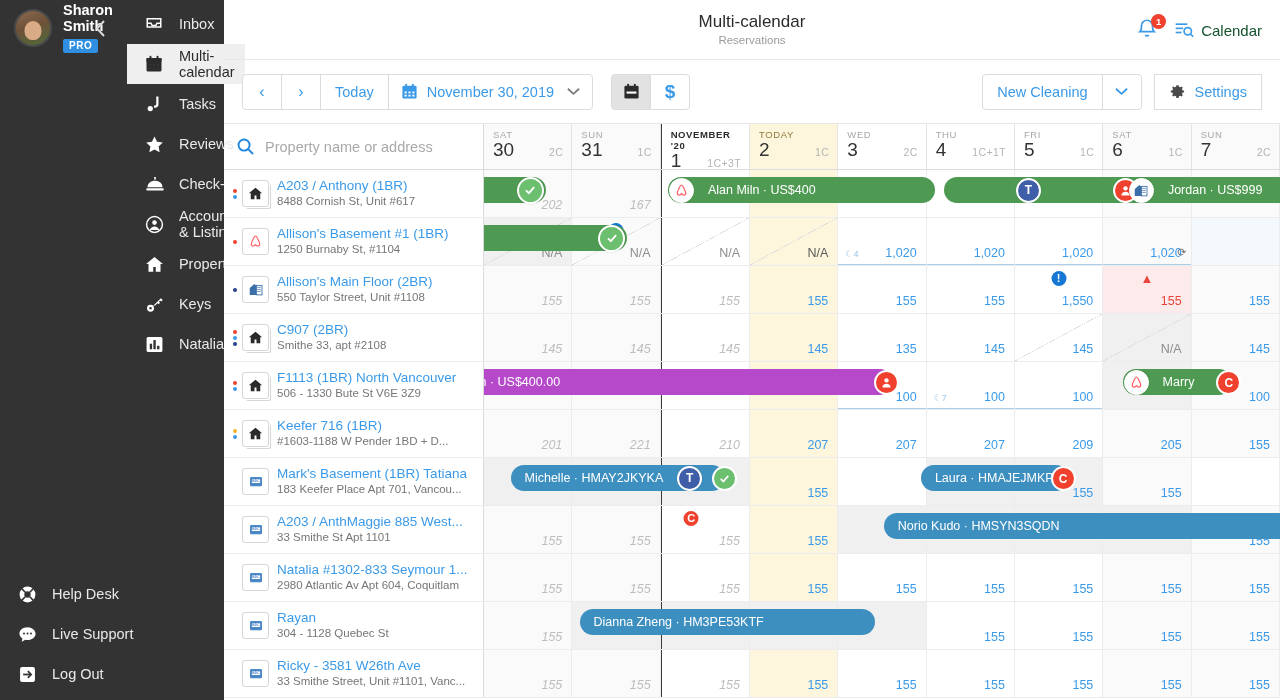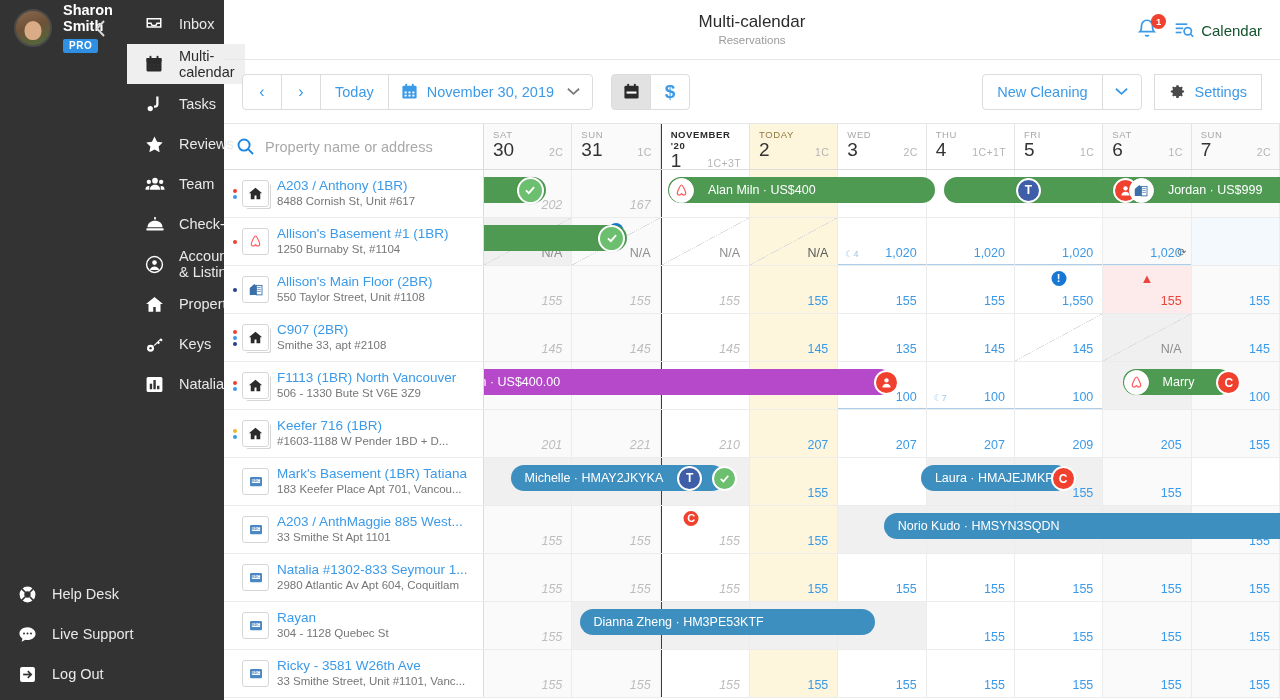--- a/index.html
+++ b/index.html
@@ -296,33 +296,20 @@
 
       <div class="sb-item">
         <span class="ic">
           <svg width="19" height="19" viewBox="0 0 24 24" fill="currentColor">
               <polygon points="12,2 15.2,8.6 22.4,9.6 17.2,14.6 18.5,21.8 12,18.4 5.5,21.8 6.8,14.6 1.6,9.6 8.8,8.6"></polygon>
             </svg>
         </span>
         <span class="lbl">Reviews</span>
       </div>
 
-      <div class="sb-item">
-        <span class="ic">
-          <svg width="20" height="20" viewBox="0 0 24 24" fill="currentColor">
-              <circle cx="12" cy="8" r="3.4"></circle>
-              <circle cx="4.6" cy="9.4" r="2.6"></circle>
-              <circle cx="19.4" cy="9.4" r="2.6"></circle>
-              <path d="M6 18c0-3.2 2.7-5.2 6-5.2s6 2 6 5.2v1H6z"></path>
-              <path d="M0.6 18.2c0-2.3 1.7-3.8 4-3.8h.6v4.6H.6z"></path>
-              <path d="M23.4 18.2c0-2.3-1.7-3.8-4-3.8h-.6v4.6h4.6z"></path>
-            </svg>
-        </span>
-        <span class="lbl">Team</span>
-      </div>
 
       <div class="sb-item">
         <span class="ic">
           <svg width="20" height="20" viewBox="0 0 24 24" fill="currentColor">
               <path d="M3 16c0-5 4-8 9-8s9 3 9 8z"></path>
               <rect x="1.5" y="17.2" width="21" height="2.6" rx="1.3"></rect>
               <rect x="11" y="3.6" width="2" height="3"></rect>
             </svg>
         </span>
         <span class="lbl">Check-ins</span>

